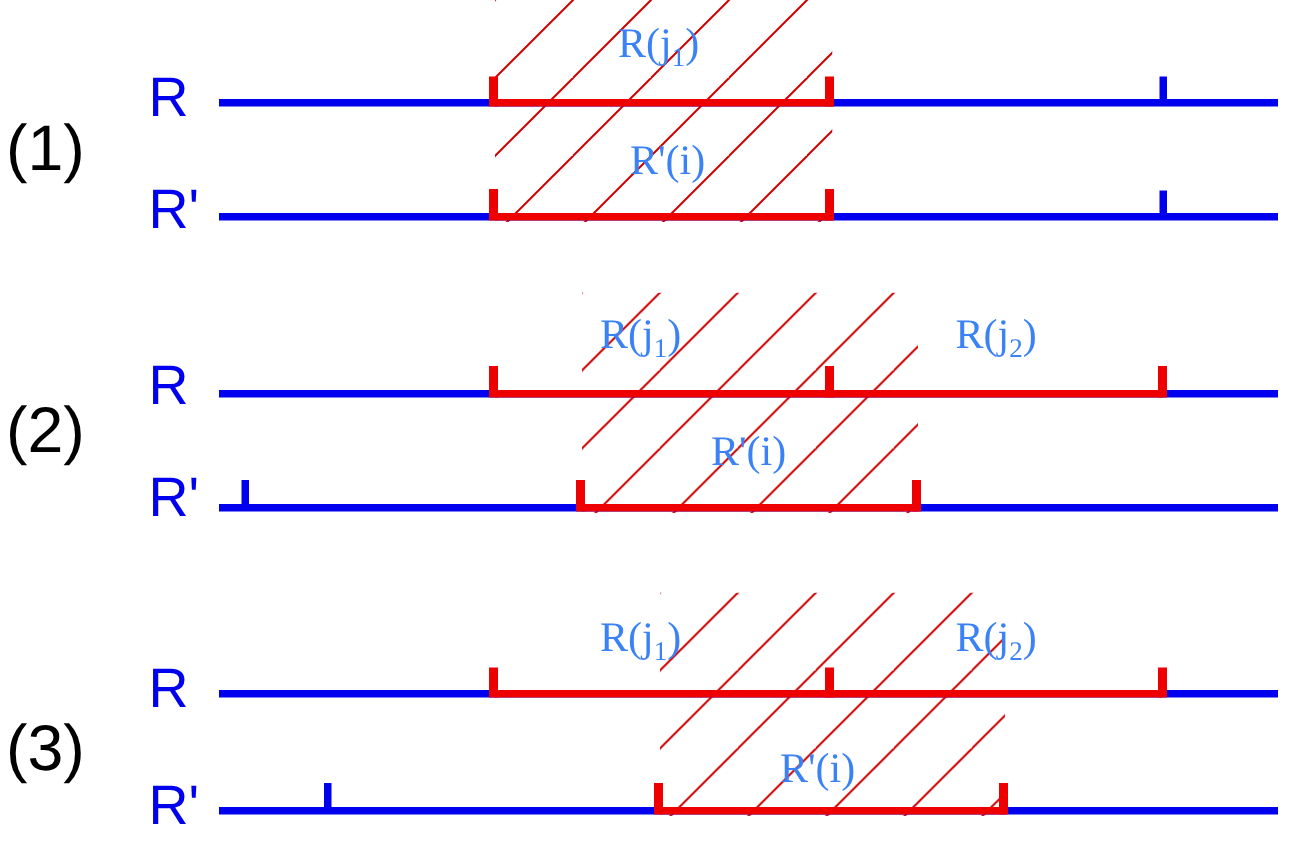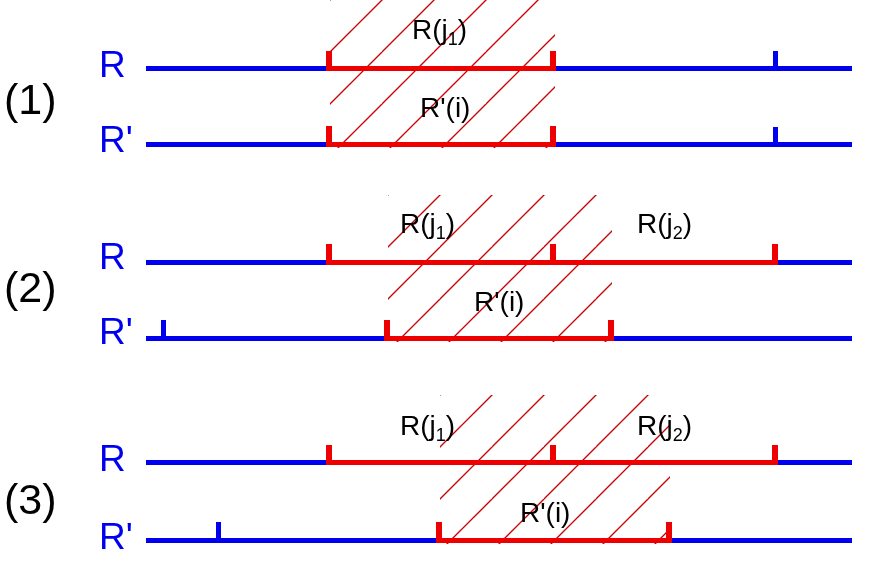--- a/index.html
+++ b/index.html
@@ -61,23 +61,23 @@
   .hatch {
     position: absolute;
     overflow: hidden;
     pointer-events: none;
   }
   .hatch svg {
     display: block;
   }
   .seg-label {
     position: absolute;
-    color: #000000;
+    color: #3b82f6;
     font-size: 28px;
-    font-family: Liberation Sans, sans-serif;
+    font-family: Liberation Serif, serif;
     line-height: 1;
     white-space: nowrap;
   }
   .seg-label sub {
     font-size: 18px;
     vertical-align: -0.35em;
   }
 </style>
 </head>
 <body>

